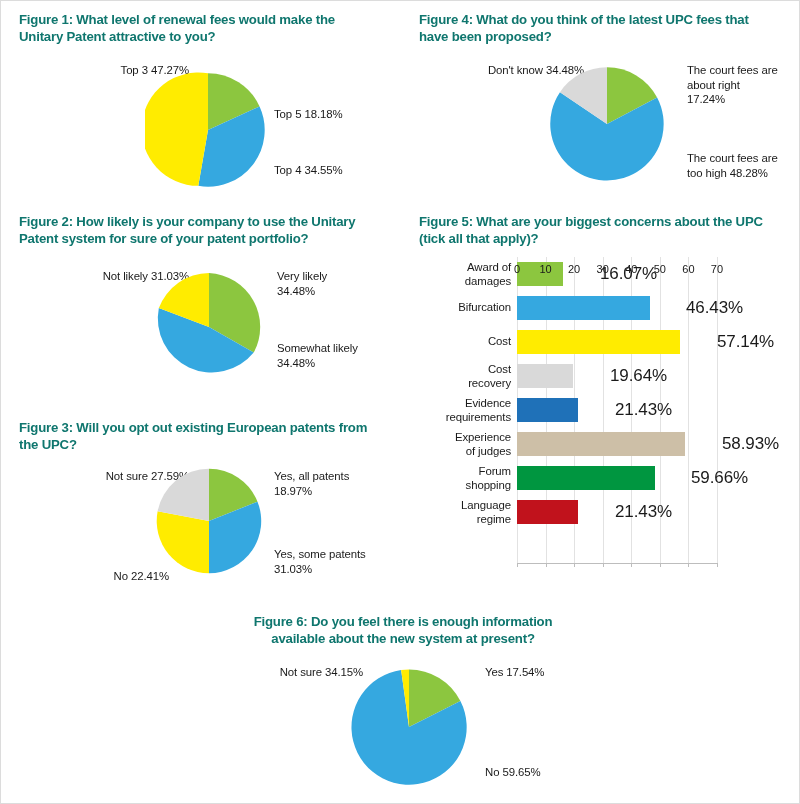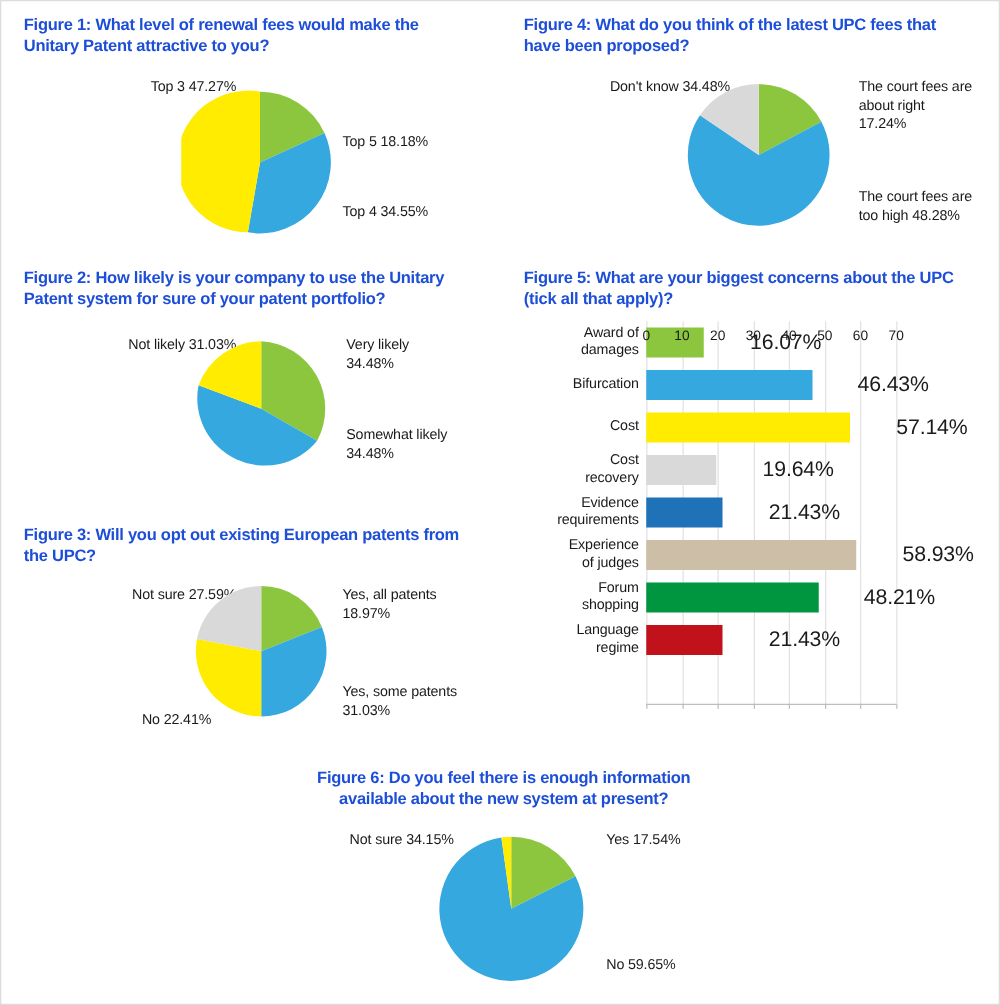--- a/index.html
+++ b/index.html
@@ -21,21 +21,21 @@
   }
   .fig {
     position: absolute;
     box-sizing: border-box;
   }
   .fig-title {
     font-weight: bold;
     font-size: 13.2px;
     line-height: 17px;
     letter-spacing: -0.2px;
-    color: #1d4ed8;
+    color: #0f766e;
   }
   .lbl {
     position: absolute;
     font-size: 11.4px;
     line-height: 14.5px;
     color: #1a1a1a;
     letter-spacing: -0.1px;
     white-space: pre-line;
   }
   .lbl.right { text-align: right; }
@@ -232,21 +232,21 @@
         </div>
         <div class="bc-row">
           <span class="bc-label">Experience
 of judges</span>
           <span class="bc-bar" style="width:168.4px; background:#CDBFA7;"></span>
           <span class="bc-val" style="left:176px;">58.93%</span>
         </div>
         <div class="bc-row">
           <span class="bc-label">Forum shopping</span>
           <span class="bc-bar" style="width:137.7px; background:#009640;"></span>
-          <span class="bc-val" style="left:145px;">48.21%</span>
+          <span class="bc-val" style="left:145px;">59.66%</span>
         </div>
         <div class="bc-row">
           <span class="bc-label">Language regime</span>
           <span class="bc-bar" style="width:61.2px; background:#C1121C;"></span>
           <span class="bc-val" style="left:69px;">21.43%</span>
         </div>
 
         <div class="bc-axis" style="top:306px;"></div>
 
         <div class="bc-tickline" style="left:0px; top:306px;"></div>

